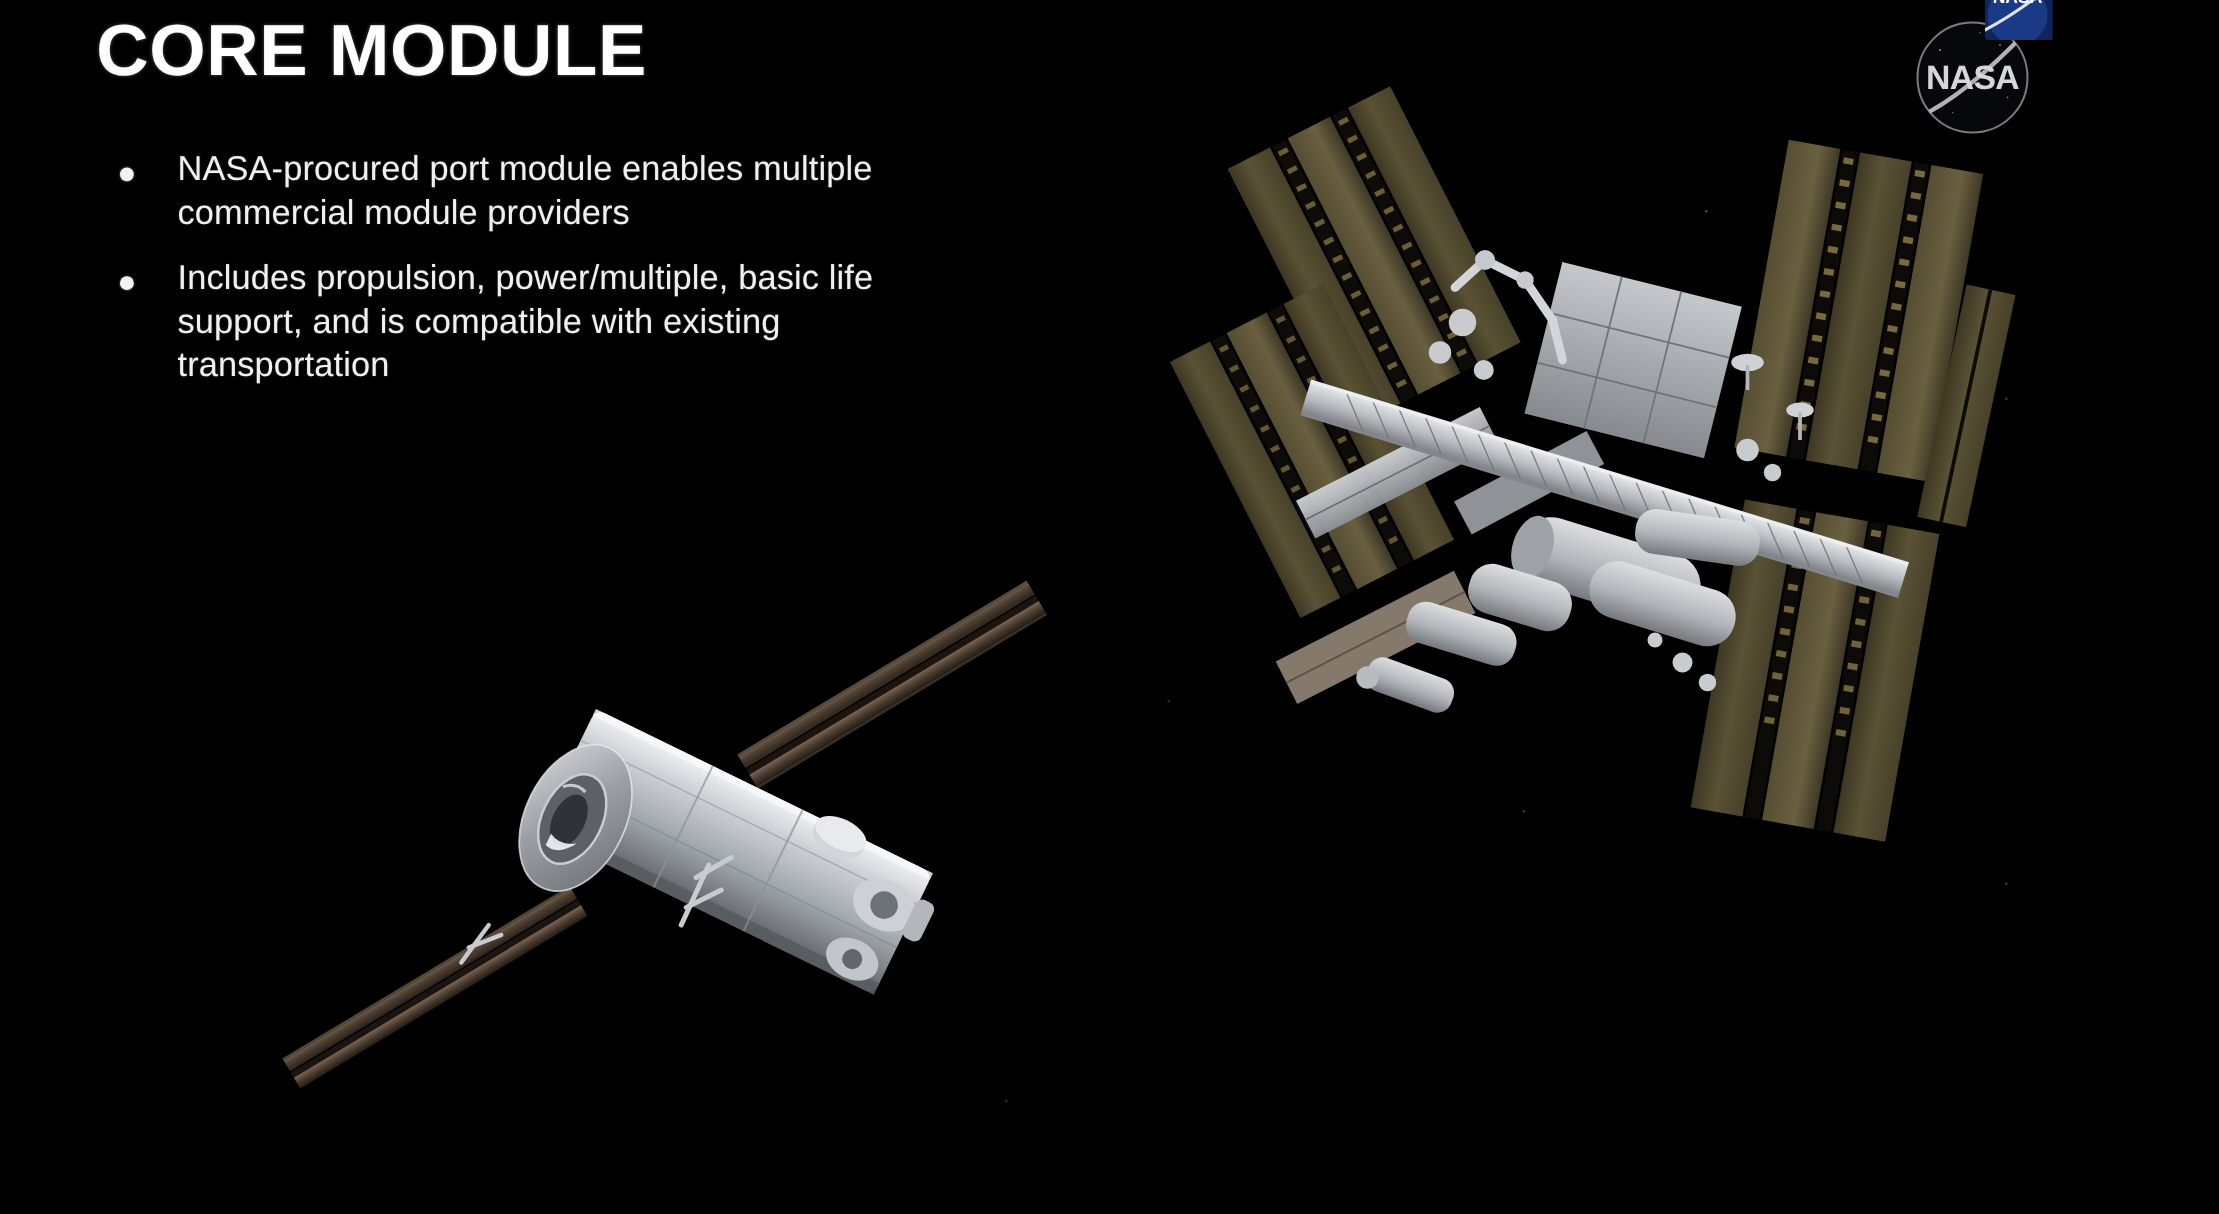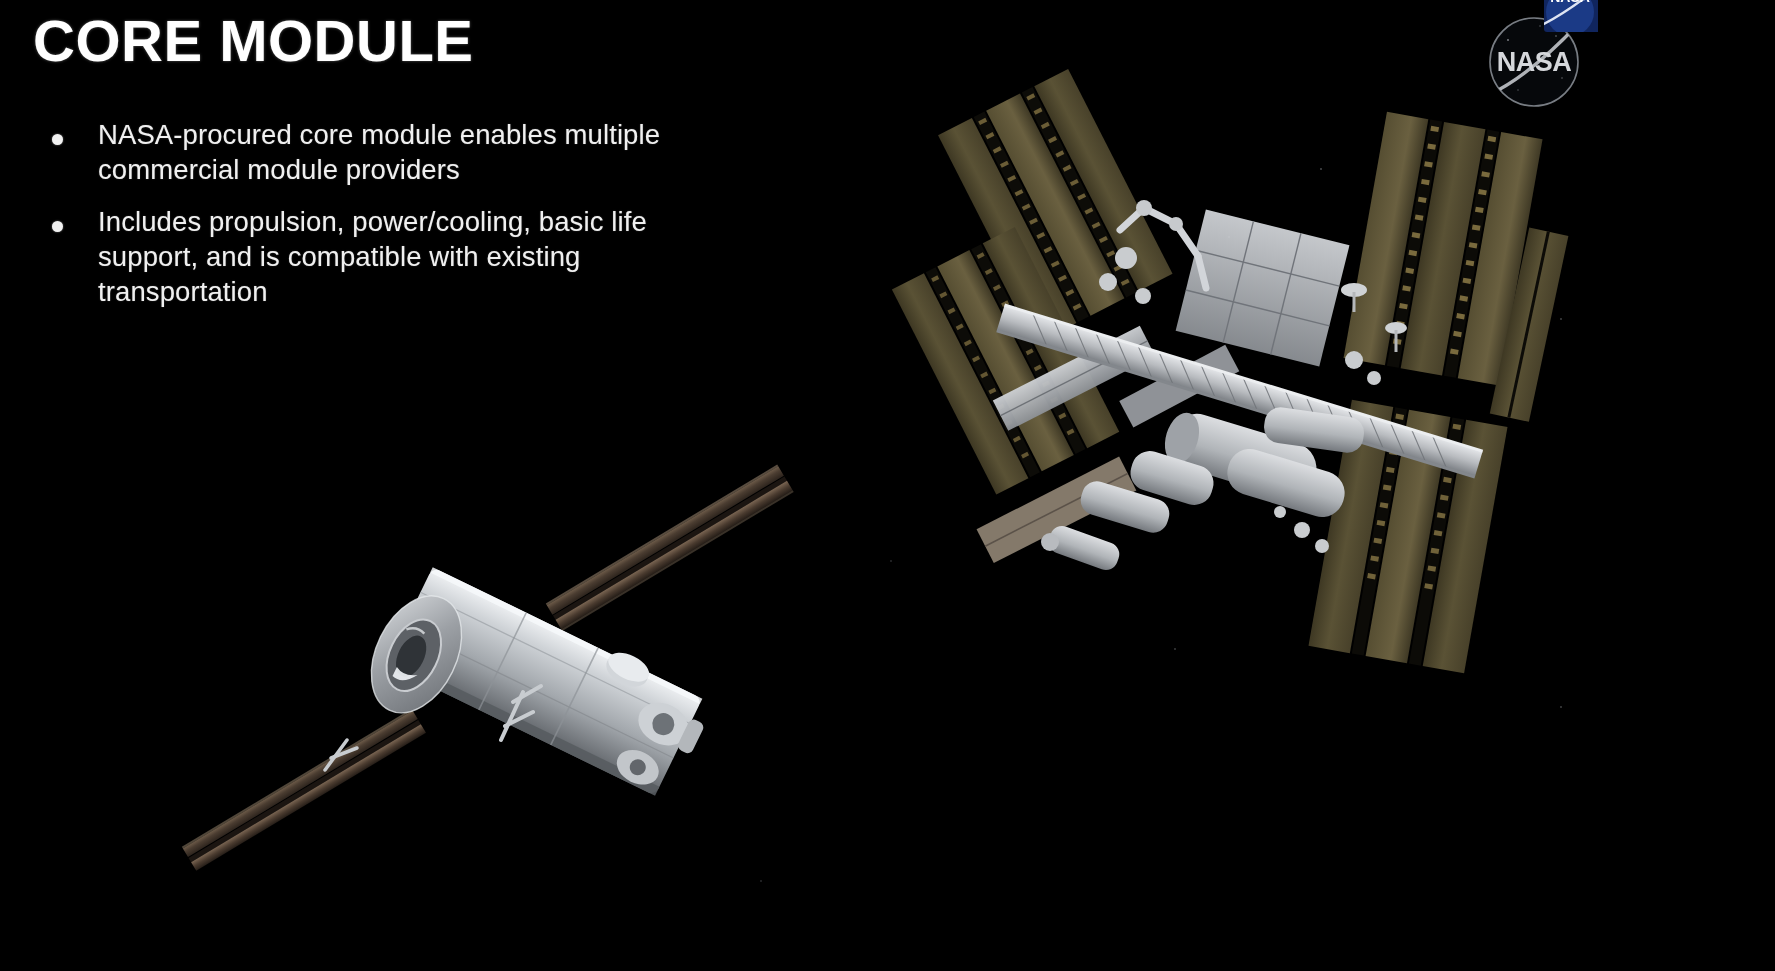--- a/index.html
+++ b/index.html
@@ -11,20 +11,21 @@
   body {
     font-family: "Liberation Sans", sans-serif;
   }
 
   .slide {
     position: relative;
     width: 1598px;
     height: 971px;
     background: #000000;
     overflow: hidden;
+    margin-left: 44px;
   }
 
   
   .starfield {
     position: absolute;
     inset: 0;
     pointer-events: none;
   }
   .star {
     position: absolute;
@@ -143,26 +144,26 @@
     <div class="star" style="left:890px;top:560px;opacity:.2"></div>
     <div class="star" style="left:760px;top:880px;opacity:.2"></div>
   </div>
 
   <div class="title">CORE MODULE</div>
 
   <div class="bullets">
 
     <div class="bullet-row">
       <span class="bullet-dot"></span>
-      <span class="bullet-text">NASA-procured core module enables multiple commercial module providers</span>
+      <span class="bullet-text">NASA-procured port module enables multiple commercial module providers</span>
     </div>
 
     <div class="bullet-row">
       <span class="bullet-dot"></span>
-      <span class="bullet-text">Includes propulsion, power/cooling, basic life support, and is compatible with existing transportation</span>
+      <span class="bullet-text">Includes propulsion, power/multiple, basic life support, and is compatible with existing transportation</span>
     </div>
 
 
   </div>
 
   <div class="nasa-logo">
     <svg viewBox="0 0 112 112" width="112" height="112">
       <defs>
         <clipPath id="ballClip">
             <circle cx="56" cy="56" r="44"></circle>

